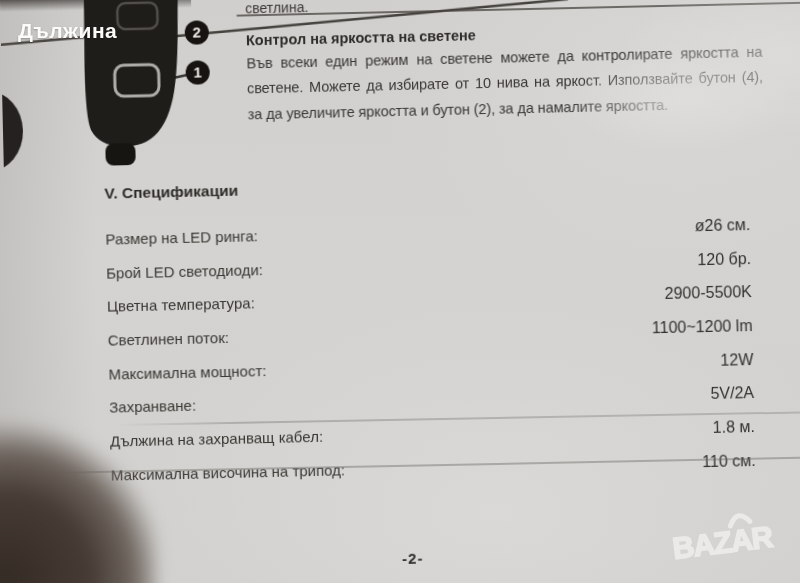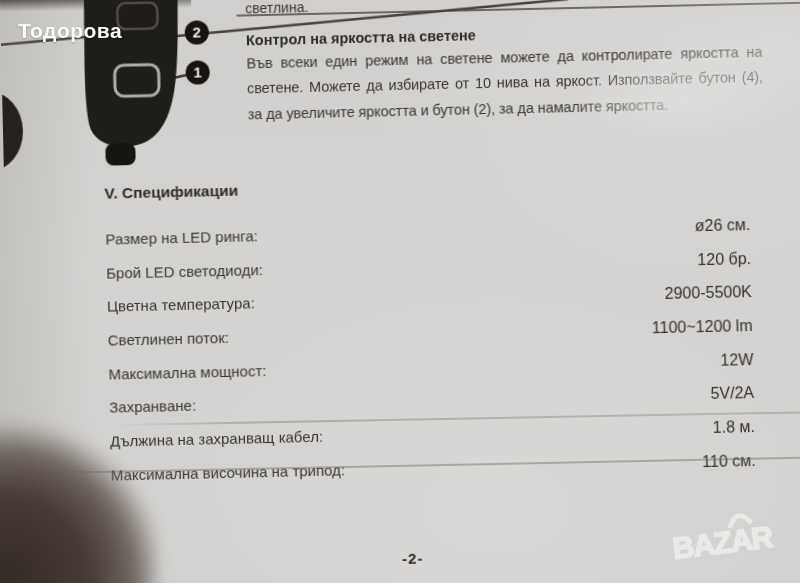--- a/index.html
+++ b/index.html
@@ -174,21 +174,21 @@
     </div>
 
     <div class="pagenum">-2-</div>
   </div>
 
   <div class="crease crease1"></div>
   <div class="crease crease2"></div>
   <div class="glare"></div>
   <div class="corner-shadow"></div>
 
-  <div class="owner-watermark">Тодорова</div>
+  <div class="owner-watermark">Дължина</div>
 
   <svg class="bazar-svg" width="150" height="78" viewBox="0 0 150 78">
     <g transform="translate(24,56) rotate(-7)">
       <text class="bazar-text" x="0" y="0">BAZAR</text>
       <path d="M60,-26 Q69,-43 80,-28" fill="none" stroke="#edecea" stroke-width="5" stroke-linecap="round"></path>
     </g>
   </svg>
 
 </div>
 

